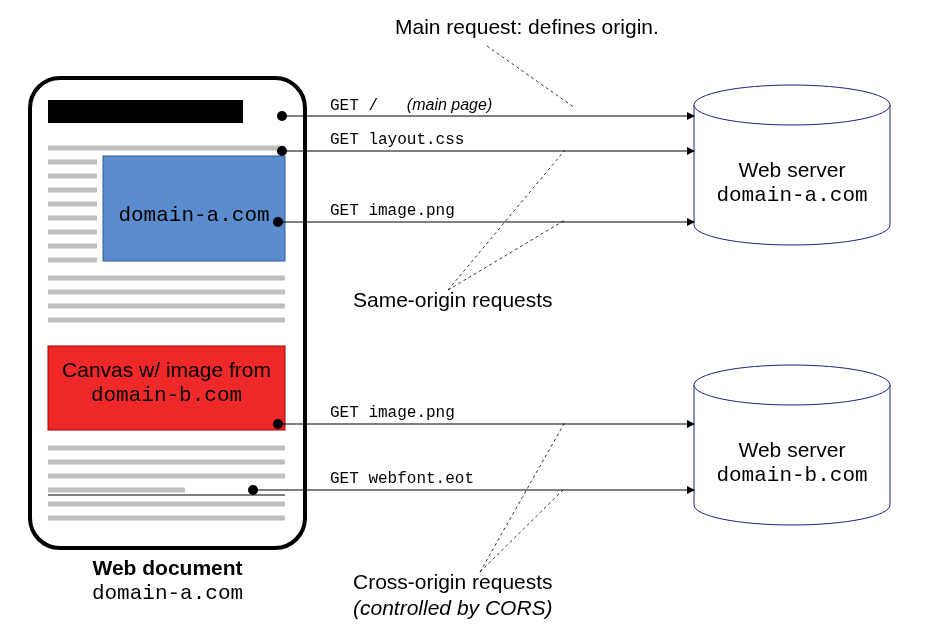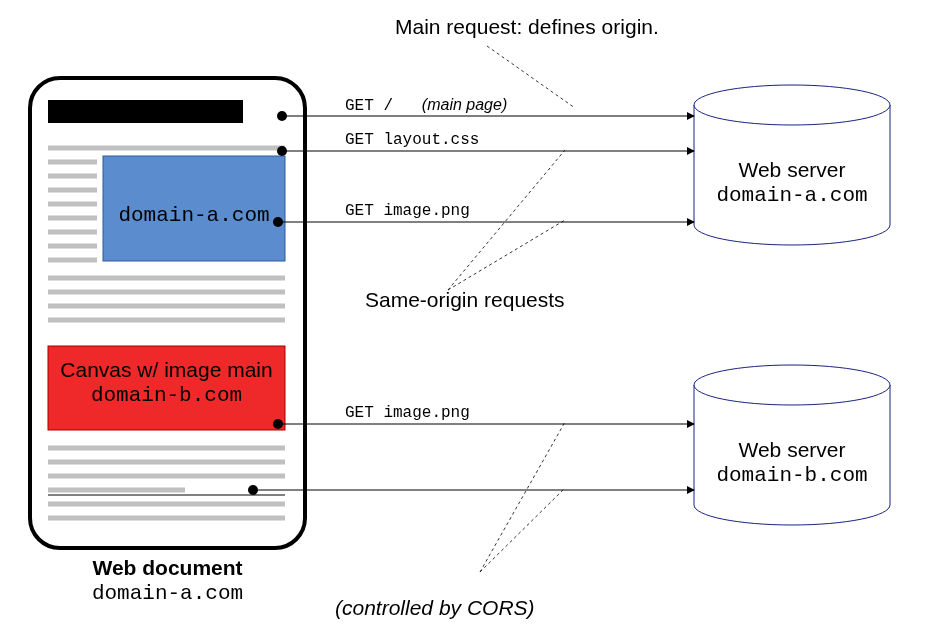--- a/index.html
+++ b/index.html
@@ -20,21 +20,21 @@
   svg { position: absolute; top: 0; left: 0; }
   .label {
     position: absolute;
     white-space: nowrap;
     line-height: 1.15;
   }
   .mono { font-family: "Courier New", Courier, monospace; }
   .italic { font-style: italic; }
   .center { text-align: center; }
   .medium { font-size: 21px; }
-  .req { font-size: 16px; margin-left: 15px; }
+  .req { font-size: 16px; }
   .caption { font-size: 21px; }
   .fill-blue { fill: #5b8ccd; }
   .fill-red { fill: #ef2929; }
   .black-bar { fill: #000; }
   .gray-line { stroke: #c0c0c0; stroke-width: 5; }
   .thin-black { stroke: #000; stroke-width: 1; fill: none; }
   .dash { stroke: #000; stroke-width: 0.8; stroke-dasharray: 3 3; fill: none; }
   .cyl { stroke: #1a237e; stroke-width: 1; fill: #fff; }
 </style>
 </head>
@@ -129,37 +129,39 @@
   <path d="M 448 290 L 565 150 M 448 290 L 565 220" class="dash"></path>
 
   <path d="M 480 572 L 565 422 M 480 572 L 565 488" class="dash"></path>
 
 </svg>
 
 <div class="label medium" style="left:395px; top:15px;">Main request: defines origin.</div>
 
 <div class="label medium mono center" style="left:103px; top:204px; width:182px;">domain-a.com</div>
 
-<div class="label medium center" style="left:48px; top:358px; width:237px;">Canvas w/ image main</div>
+<div class="label medium center" style="left:48px; top:358px; width:237px;">Canvas w/ image from</div>
 <div class="label medium mono center" style="left:48px; top:384px; width:237px;">domain-b.com</div>
 
 <div class="label caption center" style="left:30px; top:556px; width:275px;font-weight:bold;">Web document</div>
 <div class="label caption mono center" style="left:30px; top:582px; width:275px;">domain-a.com</div>
 
 <div class="label req mono" style="left:330px; top:96px;">
   <span>GET /</span>&nbsp;&nbsp;
   <span class="italic" style="font-family:'Helvetica Neue',Helvetica,Arial,sans-serif;">(main page)</span>
 </div>
 <div class="label req mono" style="left:330px; top:131px;">GET layout.css</div>
 <div class="label req mono" style="left:330px; top:202px;">GET image.png</div>
 <div class="label req mono" style="left:330px; top:404px;">GET image.png</div>
+<div class="label req mono" style="left:330px; top:470px;">GET webfont.eot</div>
 
-<div class="label caption" style="left:353px; top:288px;margin-left:12px;">Same-origin requests</div>
+<div class="label caption" style="left:353px; top:288px;">Same-origin requests</div>
 
-<div class="label caption italic" style="left:335px; top:596px;">(controlled by CORS)</div>
+<div class="label caption" style="left:353px; top:570px;">Cross-origin requests</div>
+<div class="label caption italic" style="left:353px; top:596px;">(controlled by CORS)</div>
 
 <div class="label medium center" style="left:694px; top:158px; width:196px;">Web server</div>
 <div class="label medium mono center" style="left:694px; top:184px; width:196px;">domain-a.com</div>
 
 <div class="label medium center" style="left:694px; top:438px; width:196px;">Web server</div>
 <div class="label medium mono center" style="left:694px; top:464px; width:196px;">domain-b.com</div>
 
 </div>
 
 </body></html>

